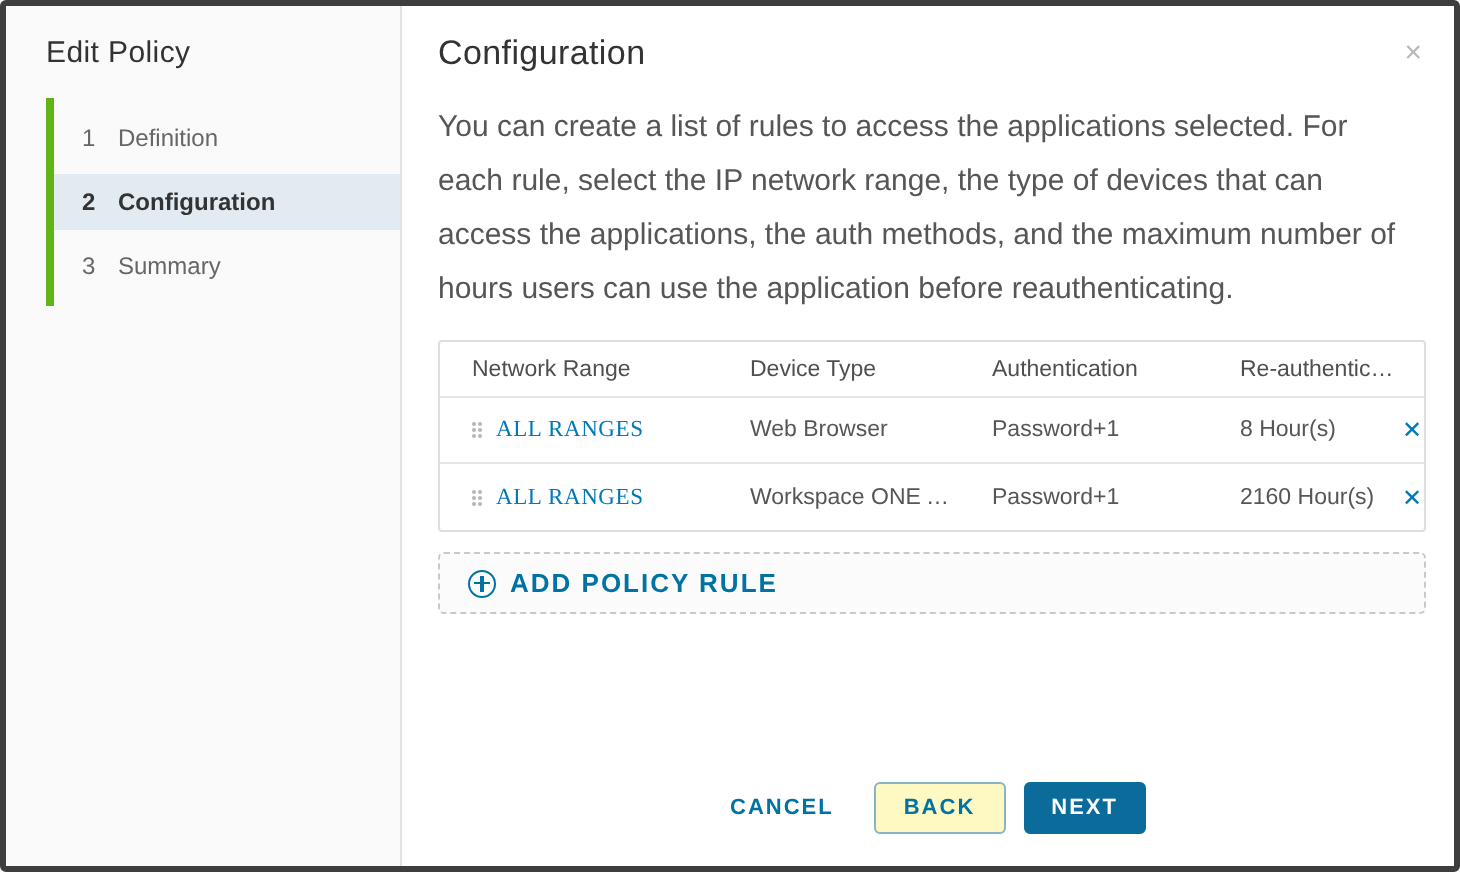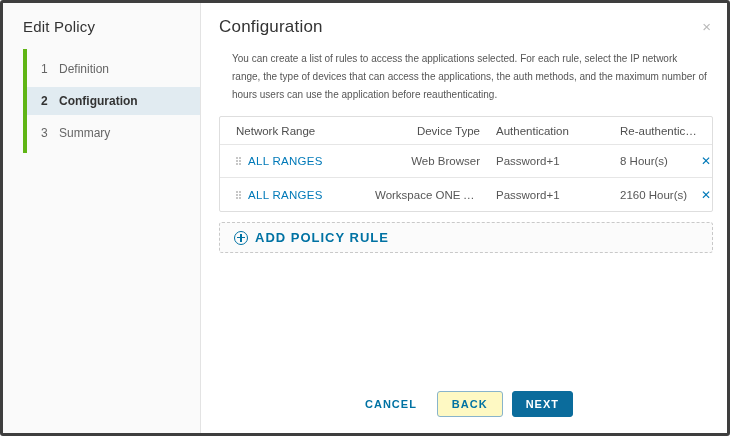--- a/index.html
+++ b/index.html
@@ -71,65 +71,65 @@
   .close-btn {
     position: absolute;
     top: 16px; right: 16px;
     font-size: 15px;
     color: #b9b9b9;
     cursor: pointer;
     line-height: 1;
   }
   .description {
     margin-top: 13px;
-    font-size: 10px;
+    font-size: 15px;
     line-height: 1.8;
     color: #565656;
     padding-right: 6px;
-    margin-left: 13px;
   }
 
   
   .rules-table {
     margin-top: 12px;
     border: 1px solid #dedede;
     border-radius: 2px;
     font-size: 11.5px;
   }
   .t-row {
     display: flex;
     align-items: center;
     border-bottom: 1px solid #e6e6e6;
   }
   .t-row:last-child { border-bottom: none; }
   .t-header { height: 28px; color: #4f4f4f; }
   .t-data { height: 33px; }
   .t-cell { padding-left: 16px; overflow: hidden; white-space: nowrap; text-overflow: ellipsis; }
   .c1 { width: 139px; flex-shrink: 0; display: flex; align-items: center; }
-  .c2 { width: 121px; flex-shrink: 0; text-align: right; }
+  .c2 { width: 121px; flex-shrink: 0; }
   .c3 { width: 124px; flex-shrink: 0; }
   .c4 { width: 96px;  flex-shrink: 0; }
   .c5 { flex: 1; display: flex; justify-content: center; align-items: center; padding: 0; }
 
   .grip {
     display: inline-grid;
     grid-template-columns: 2px 2px;
     grid-gap: 1px;
     margin-right: 7px;
     flex-shrink: 0;
   }
   .grip i {
     width: 2px; height: 2px;
     background: #b5b5b5;
     border-radius: 50%;
   }
   .range-link {
     color: #0079b8;
     cursor: pointer;
     letter-spacing: 0.3px;
+    font-family: Liberation Serif, serif;
   }
   .delete-x {
     color: #0079b8;
     font-size: 12px;
     cursor: pointer;
     font-weight: bold;
   }
 
   
   .add-rule {

